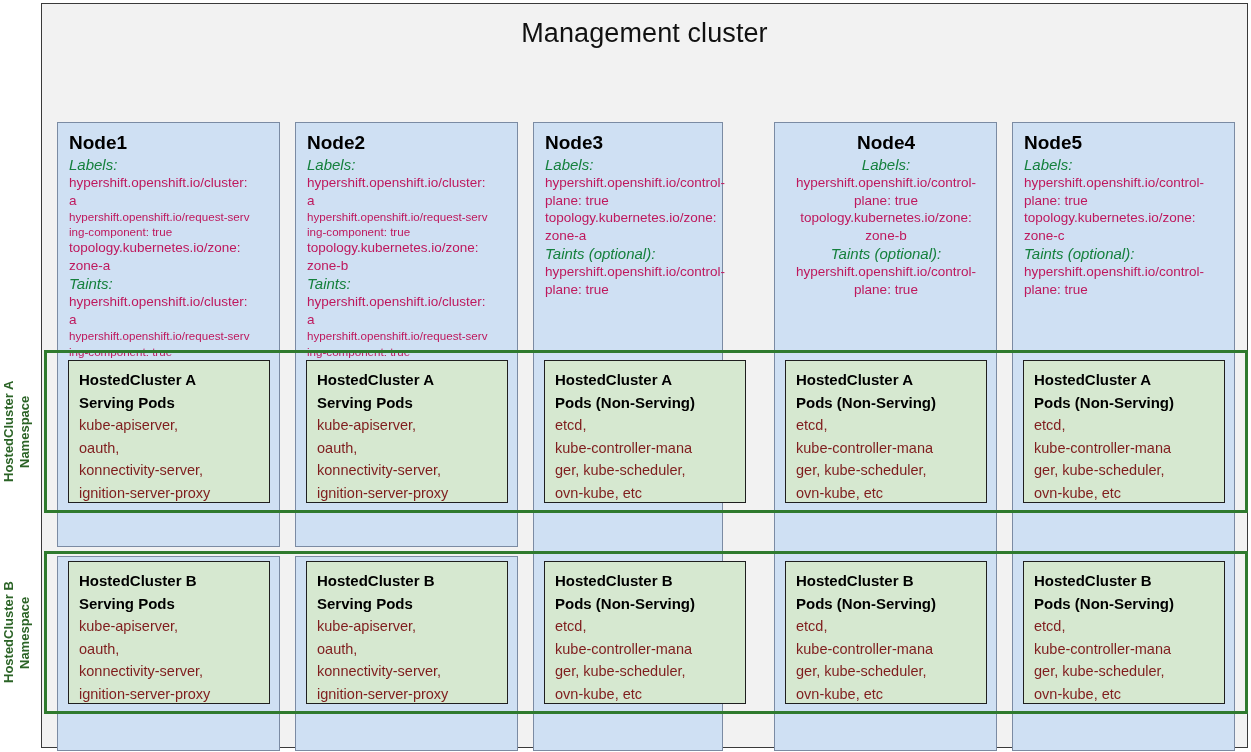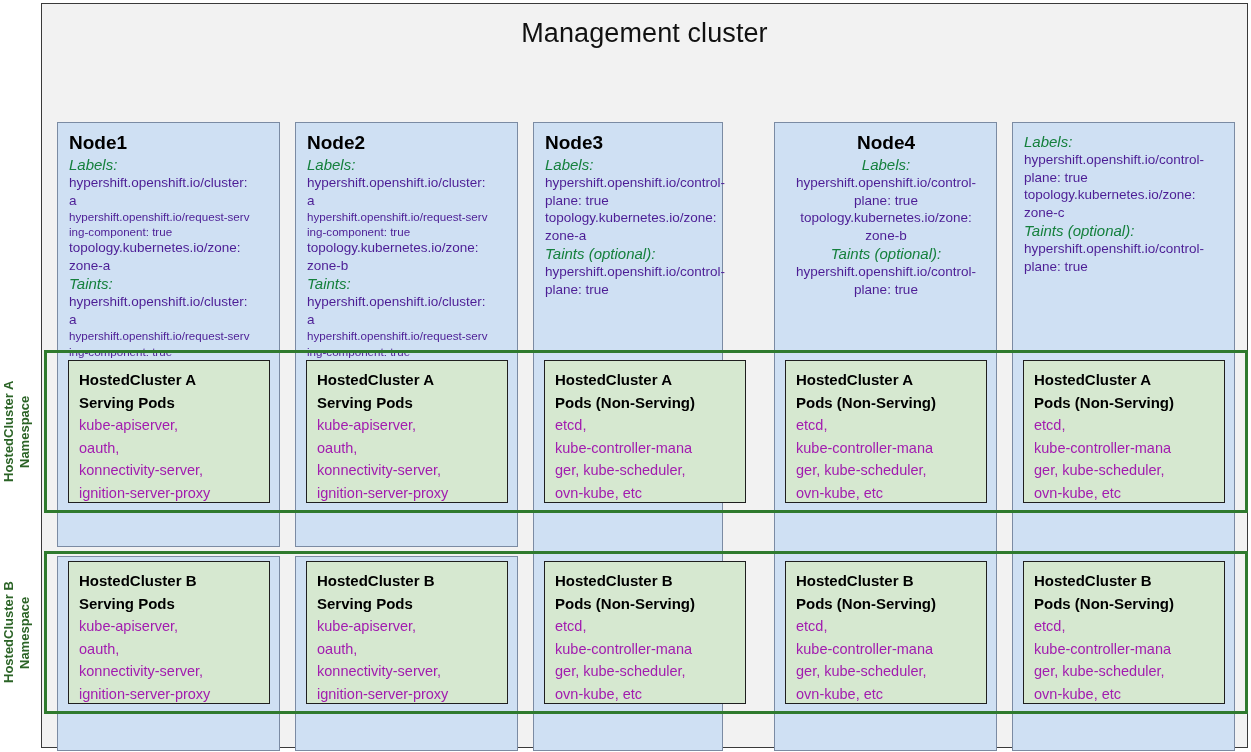--- a/index.html
+++ b/index.html
@@ -61,21 +61,21 @@
     margin-bottom: 1px;
   }
   .sec-head {
     font-size: 15px;
     font-style: italic;
     color: #15803d;
     line-height: 19px;
   }
   .sec-body {
     font-size: 13.5px;
-    color: #4c1d95;
+    color: #be185d;
     line-height: 17.5px;
   }
   .sec-body.small {
     font-size: 11.6px;
     line-height: 15.2px;
   }
 
   
   .ns-band {
     position: absolute;
@@ -105,21 +105,21 @@
     padding: 8px 9px 6px 10px;
   }
   .pod-title {
     font-size: 15px;
     font-weight: bold;
     color: #000000;
     line-height: 22.5px;
   }
   .pod-body {
     font-size: 14.5px;
-    color: #a21caf;
+    color: #7f1d1d;
     line-height: 22.5px;
   }
 </style>
 </head>
 <body>
 
 <div id="canvas">
 
   <div class="mgmt-frame"></div>
   <div class="mgmt-title">Management cluster</div>
@@ -199,20 +199,21 @@
       <div class="sec-head">Taints (optional):</div>
       <div>
           <div class="sec-body">hypershift.openshift.io/control-</div>
           <div class="sec-body">plane: true</div>
         </div>
     </div>
   </div>
 
   <div class="node-box" style="left:1012px; top:87px; width:223px; height:629px;">
     <div class="node-inner">
+      <div class="node-title">Node5</div>
       <div class="sec-head">Labels:</div>
       <div>
           <div class="sec-body">hypershift.openshift.io/control-</div>
           <div class="sec-body">plane: true</div>
           <div class="sec-body">topology.kubernetes.io/zone:</div>
           <div class="sec-body">zone-c</div>
         </div>
       <div class="sec-head">Taints (optional):</div>
       <div>
           <div class="sec-body">hypershift.openshift.io/control-</div>

